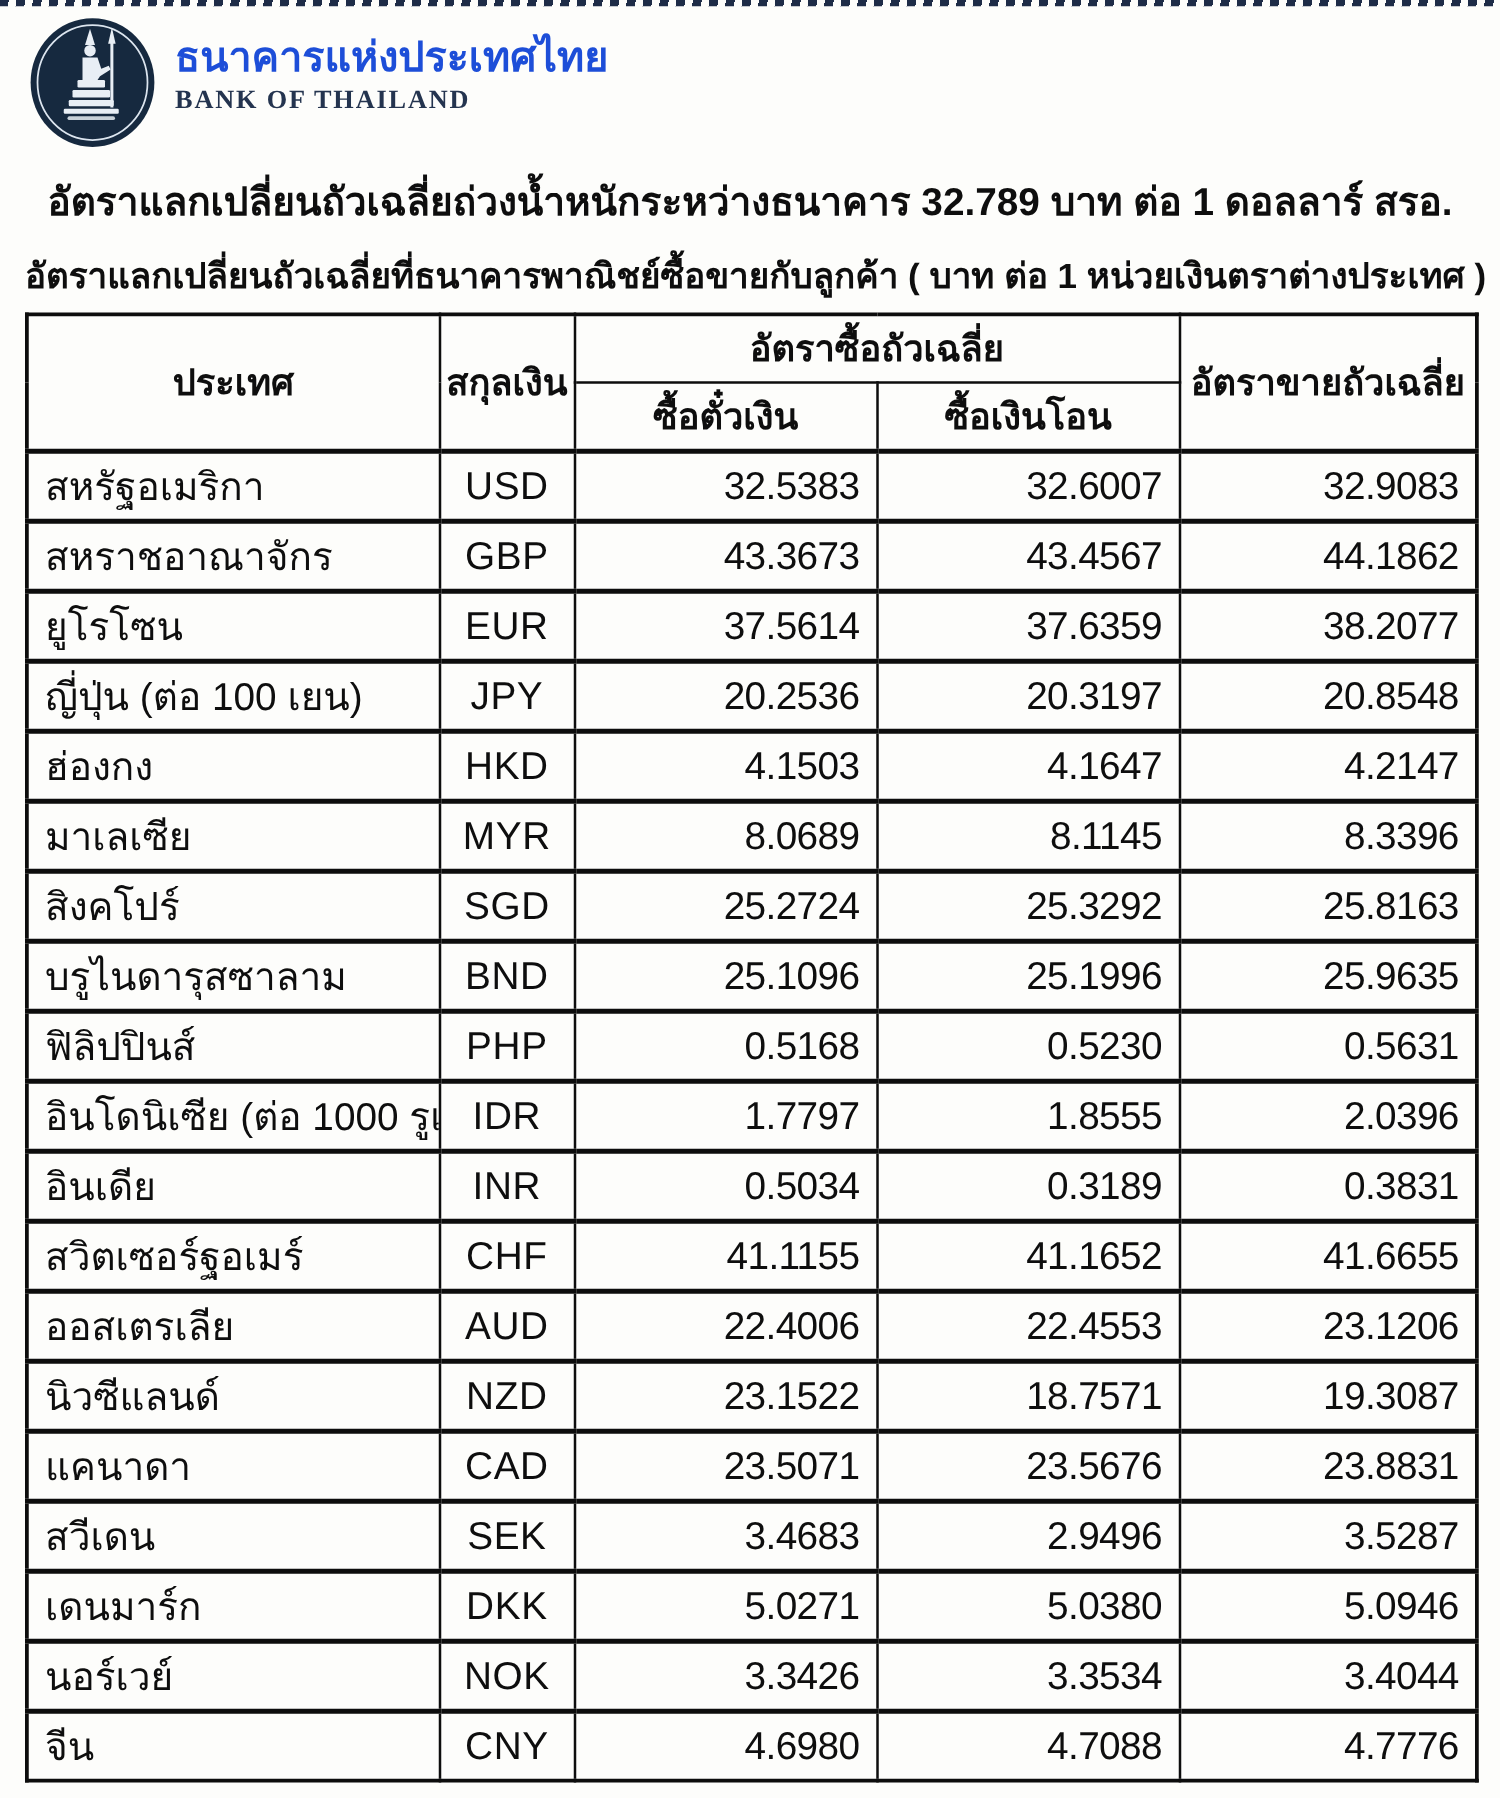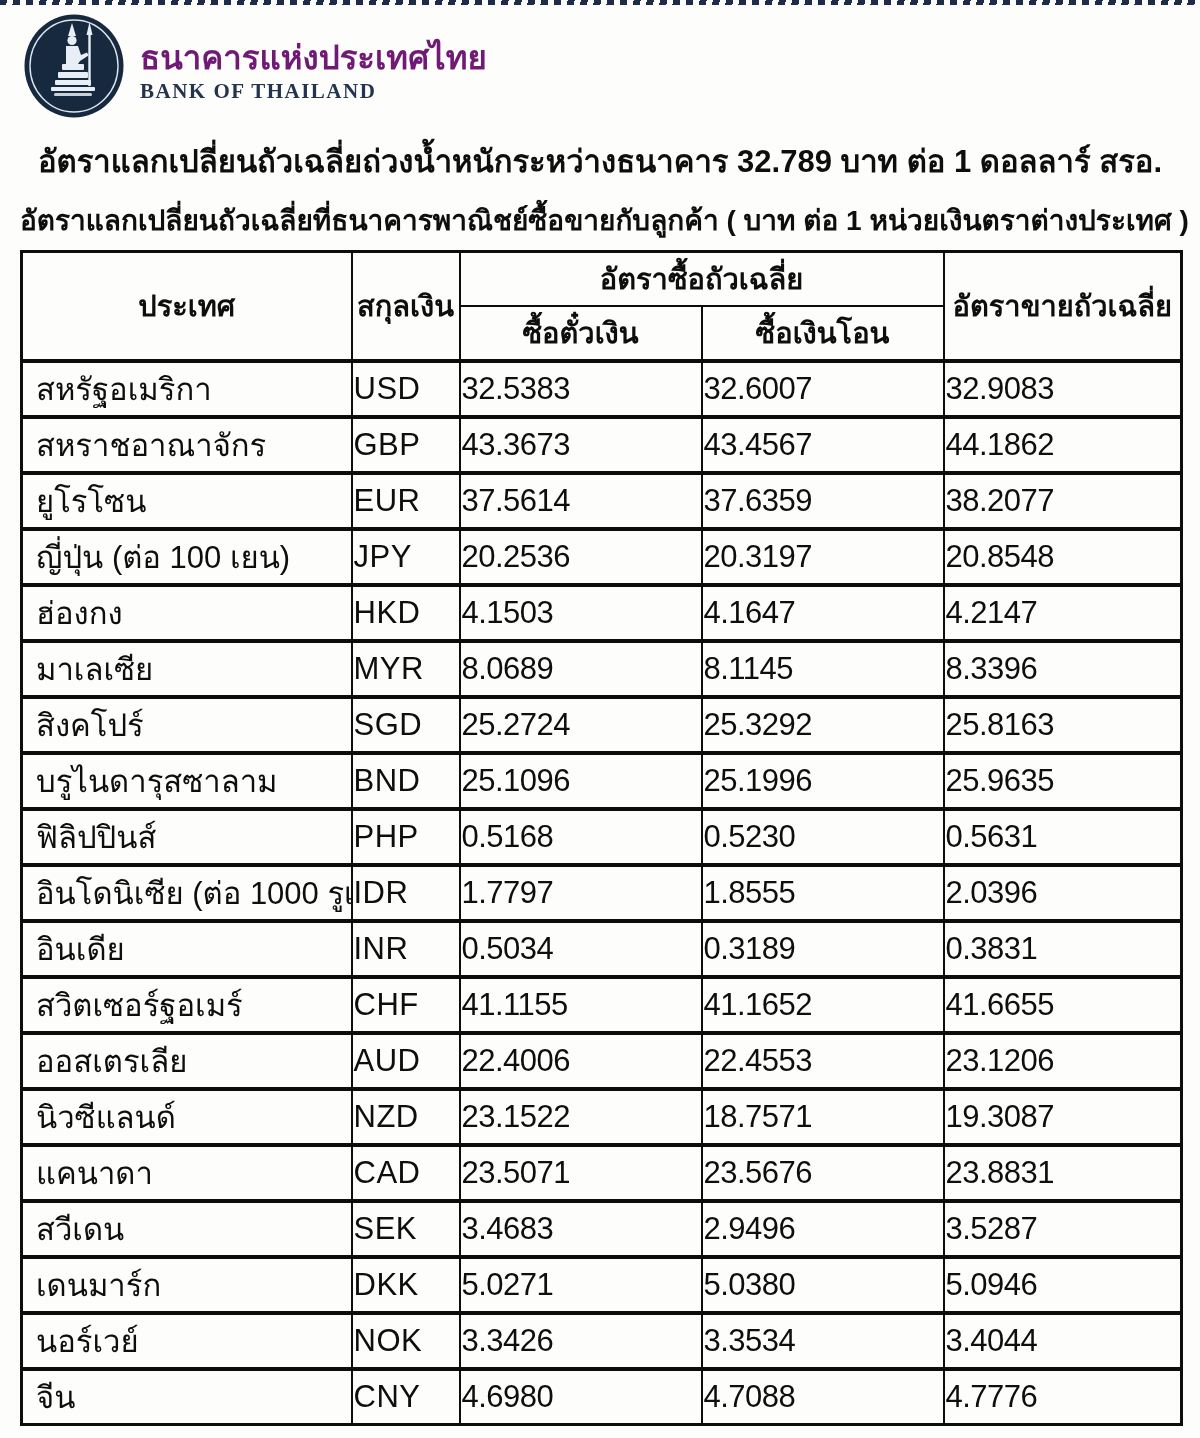--- a/index.html
+++ b/index.html
@@ -16,21 +16,21 @@
   
   .top-dashes {
     height:5px; width:100%;
     background:repeating-linear-gradient(100deg, #1e2c47 0 7px, transparent 7px 13px);
   }
 
   
   .brand { display:flex; align-items:flex-start; gap:16px; padding:9px 0 0 24px; height:112px; }
   .logo { width:100px; height:104px; display:block; }
   .brand-names { padding-top:15px; }
-  .brand-th { font-size:33px; font-weight:700; color:#701a75; line-height:1.05;margin-top:12px; }
+  .brand-th { font-size:33px; font-weight:700; color:#1d4ed8; line-height:1.05; }
   .brand-en {
     font-family:"Liberation Serif", serif;
     font-size:21px; letter-spacing:1.5px; color:#24344f; margin-top:3px; font-weight:600;
   }
 
   
   .title    { text-align:center; font-size:37px; font-weight:700; margin:26px 10px 0; line-height:1.15; }
   .subtitle { text-align:center; font-size:31px; font-weight:700; margin:10px 10px 0; }
   .caption  { font-size:28px; font-weight:600; margin:12px 0 8px; padding-left:20px; }
 
@@ -43,22 +43,22 @@
   .rates th, .rates td { border:2px solid #0d0d0d; overflow:hidden; }
   .rates thead th {
     font-size:29px; font-weight:600; height:50px;
     text-align:center; vertical-align:middle; background:#fdfdfb;
   }
   .rates tbody td {
     border-top-width:4px; height:47px;
     font-size:31px; vertical-align:middle; background:#fdfdfb;
   }
   td.c-country { text-align:left; padding-left:13px; font-size:27px; white-space:nowrap; }
-  td.c-cur     { text-align:left; font-size:28px; letter-spacing:0.5px; }
-  td.c-num     { text-align:left; padding-right:13px; letter-spacing:-0.5px; font-variant-numeric:tabular-nums; }
+  td.c-cur     { text-align:center; font-size:28px; letter-spacing:0.5px; }
+  td.c-num     { text-align:right; padding-right:13px; letter-spacing:-0.5px; font-variant-numeric:tabular-nums; }
 </style>
 </head>
 <body>
 
 <div class="page">
 
   <div class="top-dashes"></div>
 
   <header class="brand">
     <svg class="logo" viewBox="0 0 100 104" aria-hidden="true">

